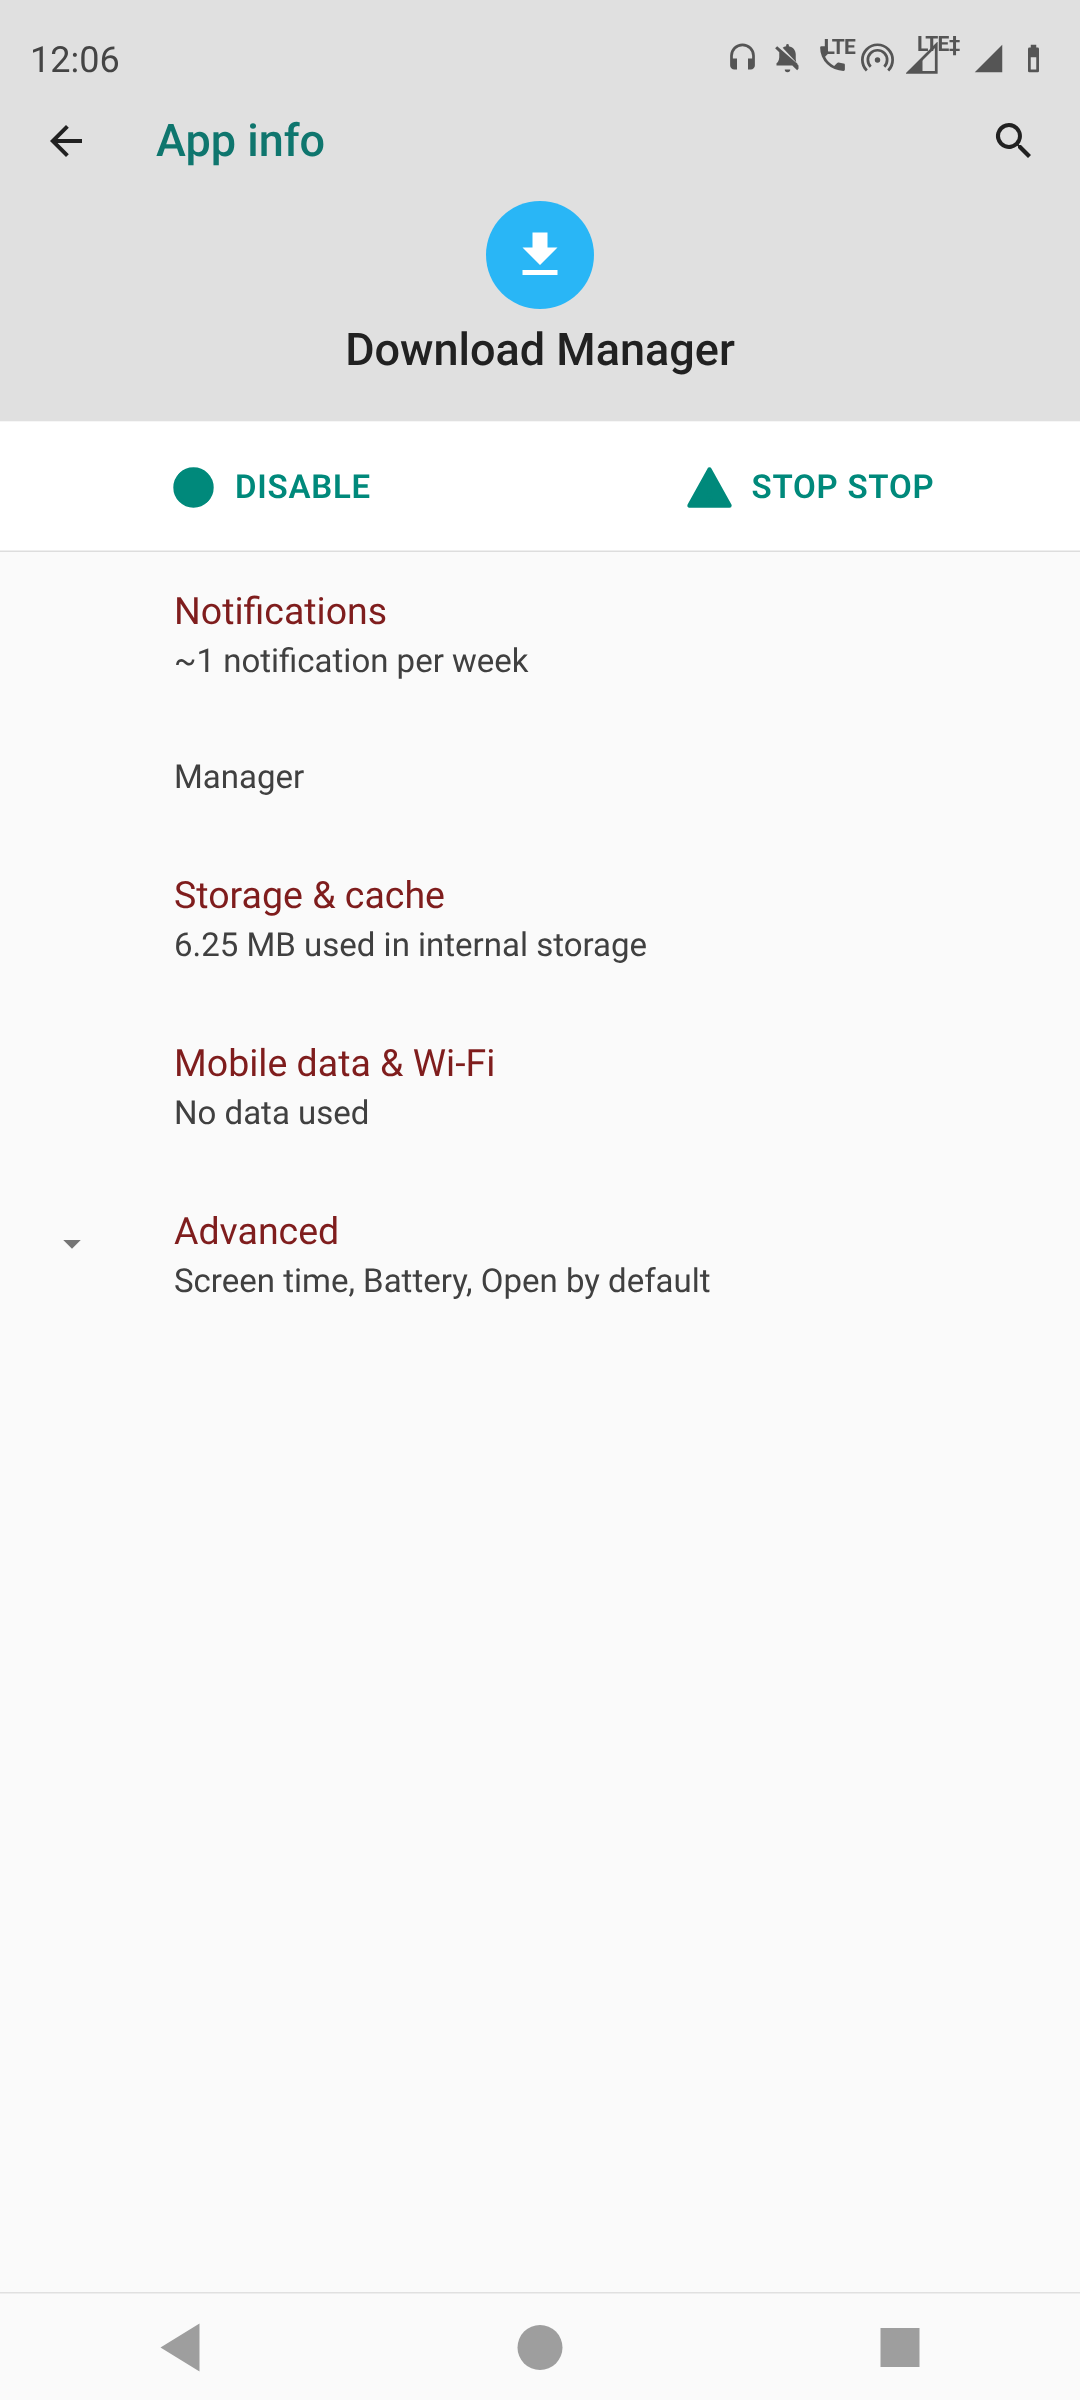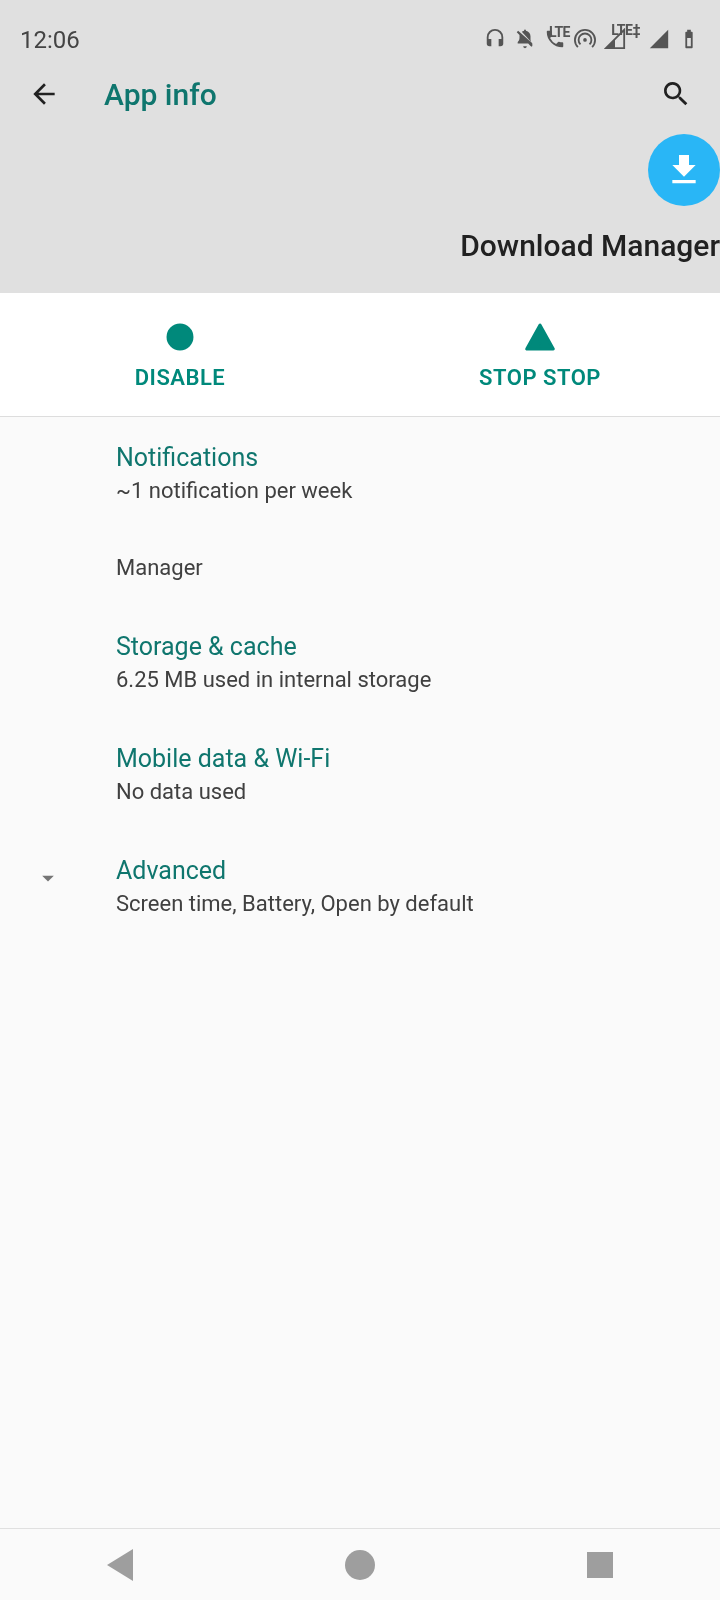--- a/index.html
+++ b/index.html
@@ -10,33 +10,33 @@
     .status-right { display:flex; align-items:center; gap:8px; }
     .status-right svg { width:22px; height:22px; fill:#555; }
     .lte-lbl { font-size:14px; font-weight:700; color:#555; letter-spacing:-0.5px; }
 
     .header-zone { background:#e0e0e0; padding-bottom:30px; }
     .app-bar { display:flex; align-items:center; height:80px; padding:0 24px; }
     .app-bar .title { font-size:30px; font-weight:500; color:#0f766e; margin-left:40px; flex:1; }
     .back-btn, .search-btn { width:40px; height:40px; display:flex; align-items:center; justify-content:center; cursor:pointer; }
     .back-btn svg, .search-btn svg { width:32px; height:32px; fill:#212121; }
 
-    .app-identity { display:flex; flex-direction:column; align-items:flex-end; gap:22px; }
+    .app-identity { display:flex; flex-direction:column; align-items:center; gap:10px; }
     .app-icon-circle { width:72px; height:72px; border-radius:50%; background:#29b6f6; display:flex; align-items:center; justify-content:center; }
     .app-icon-circle svg { width:40px; height:40px; fill:#fff; }
     .app-name { font-size:30px; font-weight:500; color:#212121; }
 
     .action-row { display:flex; background:#fff; border-bottom:1px solid #ddd; }
-    .action-btn { flex:1; display:flex; flex-direction:column; align-items:center; justify-content:center; padding:28px 0 26px; gap:12px; cursor:pointer; }
+    .action-btn { flex:1; display:flex; align-items:center; justify-content:center; padding:28px 0 26px; gap:12px; cursor:pointer; }
     .action-btn svg { width:32px; height:32px; fill:#00897b; stroke:#00897b; }
     .action-btn .lbl { color:#00897b; font-size:22px; font-weight:600; letter-spacing:0.5px; }
 
     .list { background:#fafafa; }
     .row { padding:26px 30px 26px 116px; cursor:pointer; }
-    .row .t1 { font-size:25px; color:#0f766e; margin-bottom:6px; }
+    .row .t1 { font-size:25px; color:#7f1d1d; margin-bottom:6px; }
     .row .t2 { font-size:22px; color:#404040; }
     .adv-row { position:relative; }
     .chev { position:absolute; left:34px; top:34px; }
     .chev svg { width:28px; height:28px; fill:#757575; }
 
     .nav-bar { position:absolute; bottom:0; left:0; right:0; height:72px; border-top:1px solid #e0e0e0; display:flex; align-items:center; justify-content:space-around; background:#fafafa; }
     .nav-btn { width:160px; height:60px; display:flex; align-items:center; justify-content:center; cursor:pointer; }
     .tri { width:0; height:0; border-top:16px solid transparent; border-bottom:16px solid transparent; border-right:26px solid #9e9e9e; }
     .circ { width:30px; height:30px; border-radius:50%; background:#9e9e9e; }
     .sq { width:26px; height:26px; background:#9e9e9e; }

